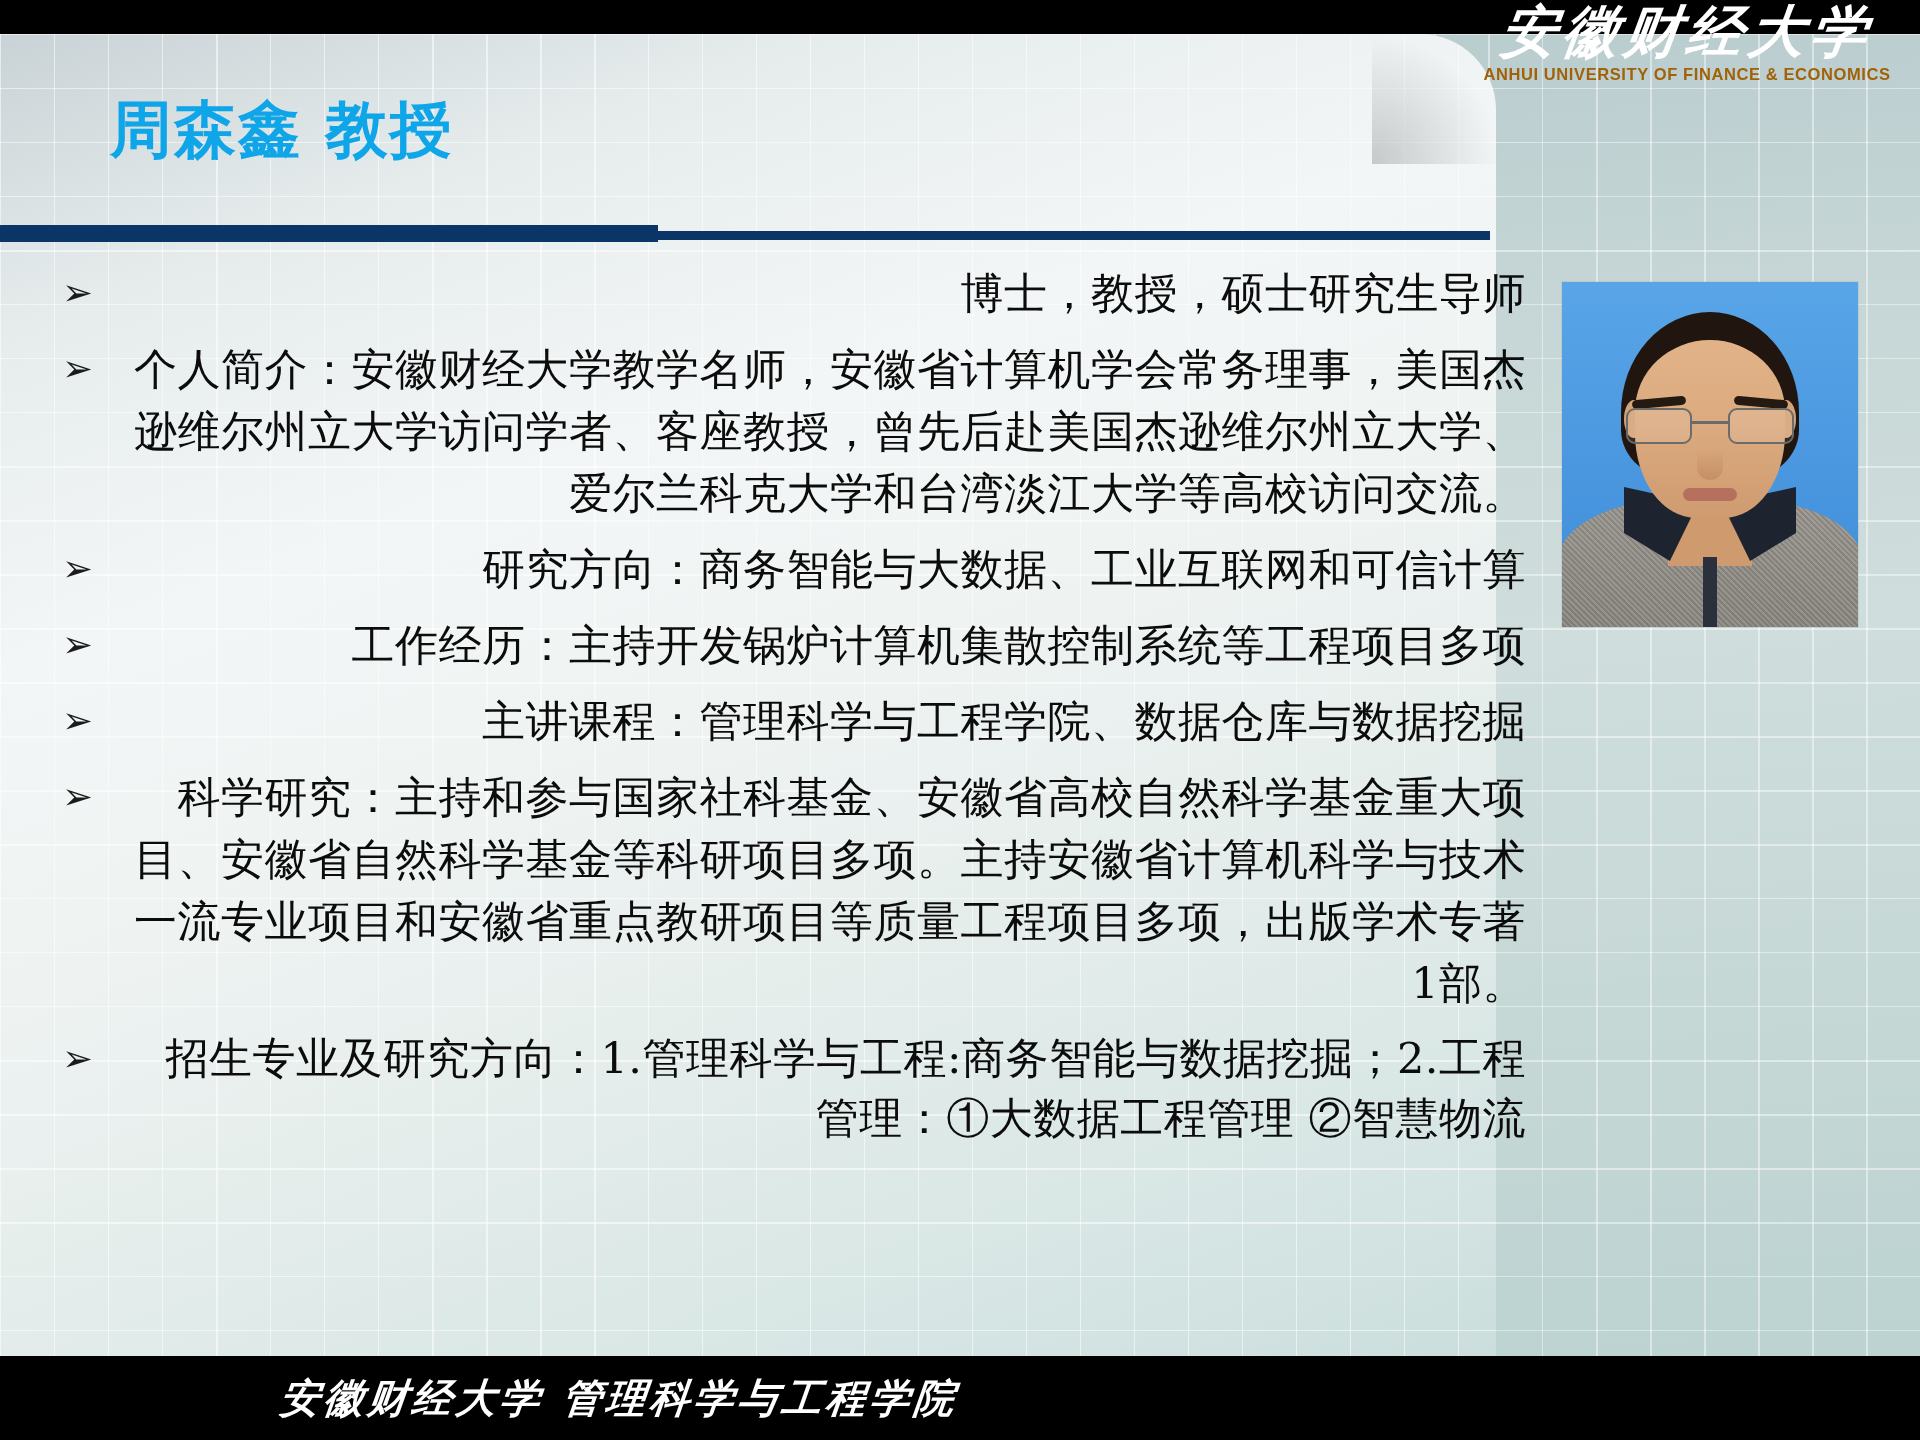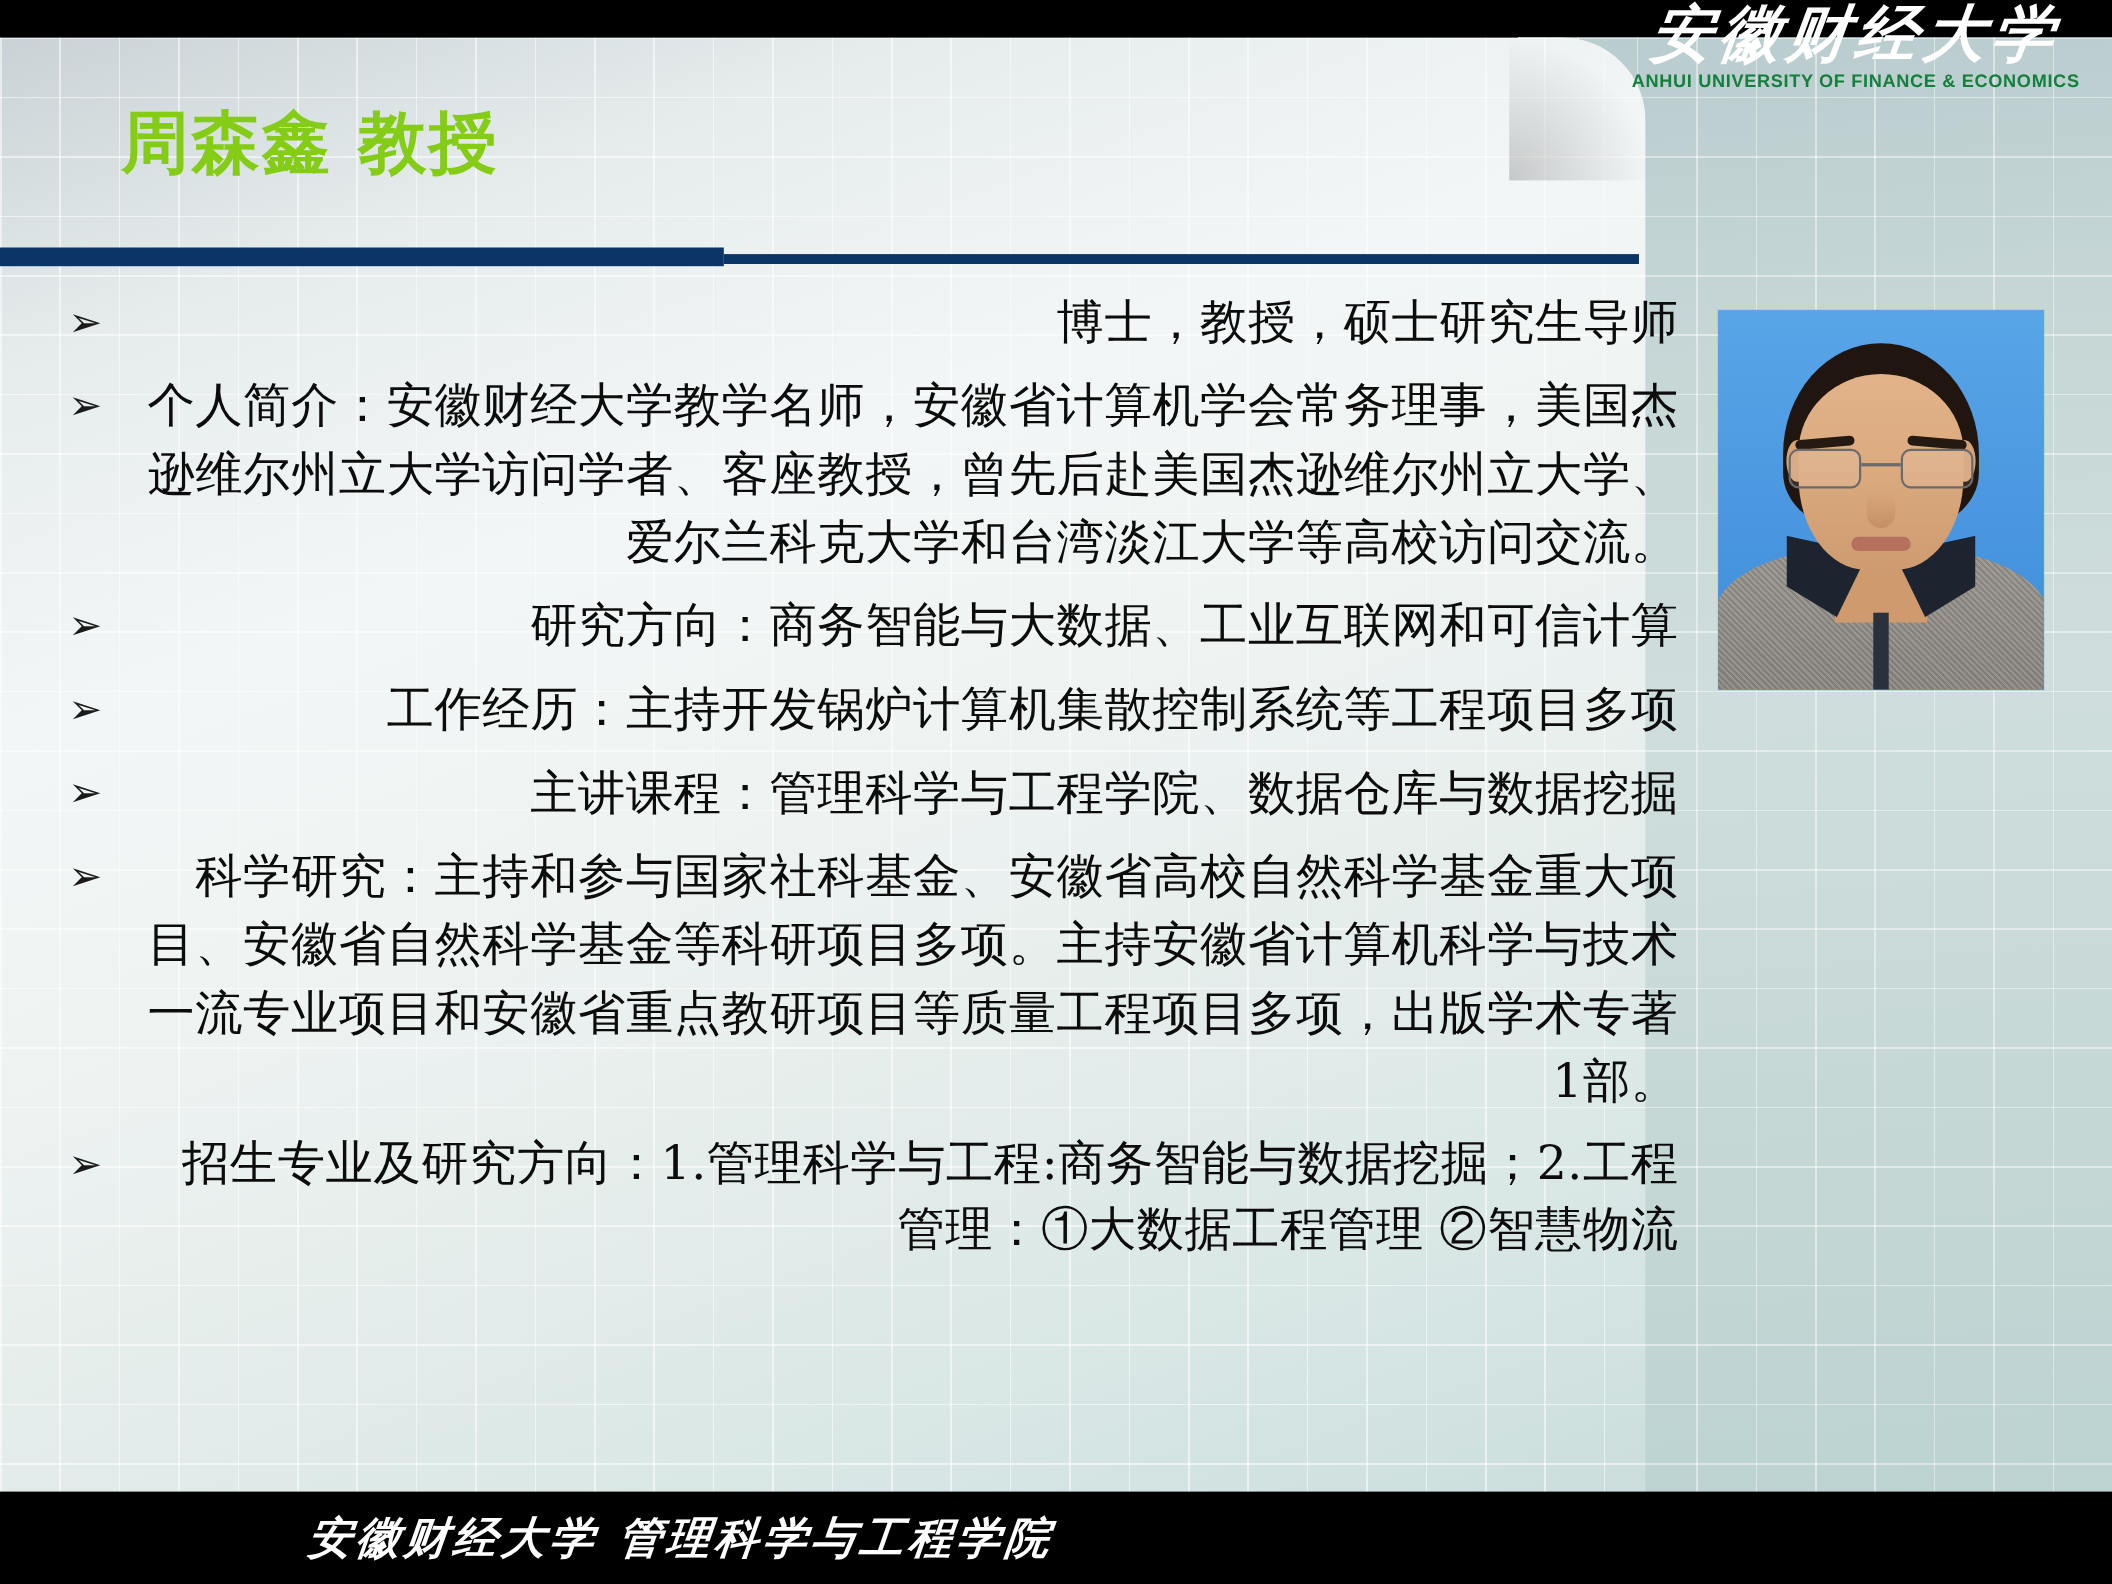--- a/index.html
+++ b/index.html
@@ -76,35 +76,35 @@
     color:#ffffff;
     letter-spacing:6px;
     line-height:1.05;
     white-space:nowrap;
     transform:skewX(-7deg);
   }
   .logo-en {
     font-family:"Liberation Sans", sans-serif;
     font-size:16.5px;
     font-weight:700;
-    color:#15803d;
+    color:#a16207;
     letter-spacing:0.6px;
     margin-top:4px;
     white-space:nowrap;
   }
 
   
   .title {
     position:absolute;
     left:110px; top:88px;
     z-index:6;
     font-family:"DejaVu Sans", sans-serif;
     font-size:62px;
     font-weight:700;
-    color:#84cc16;
+    color:#0ea5e9;
     letter-spacing:2px;
     white-space:nowrap;
   }
 
   
   .divider-thick {
     position:absolute;
     left:0; top:225px; width:658px; height:17px;
     background:#0b3566;
     z-index:6;

